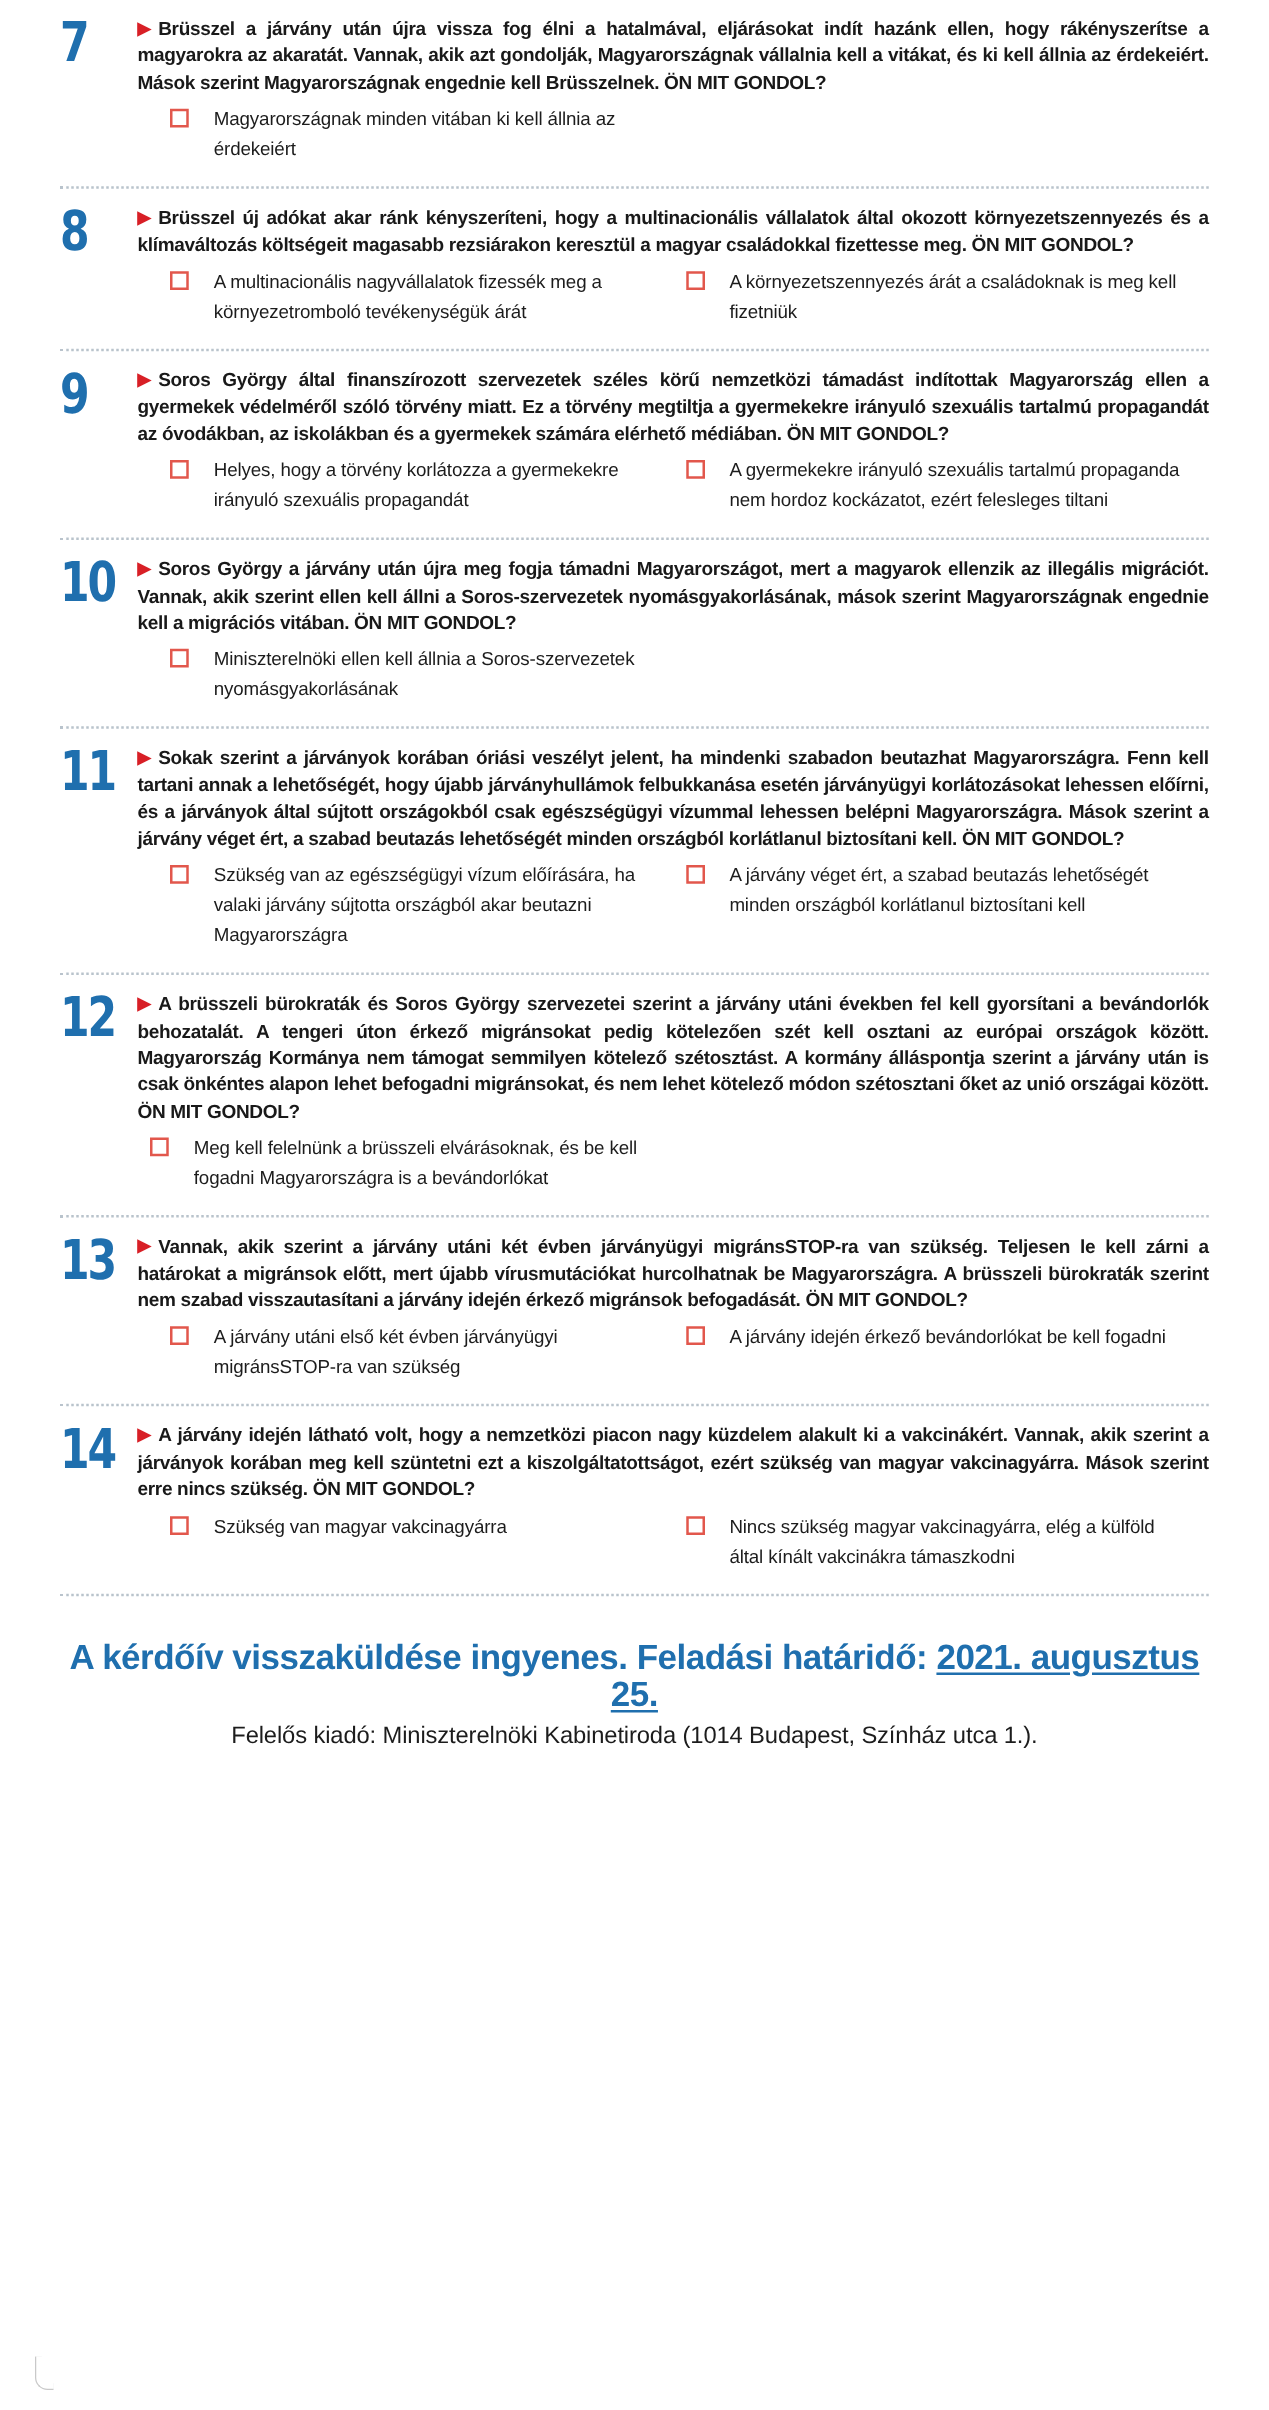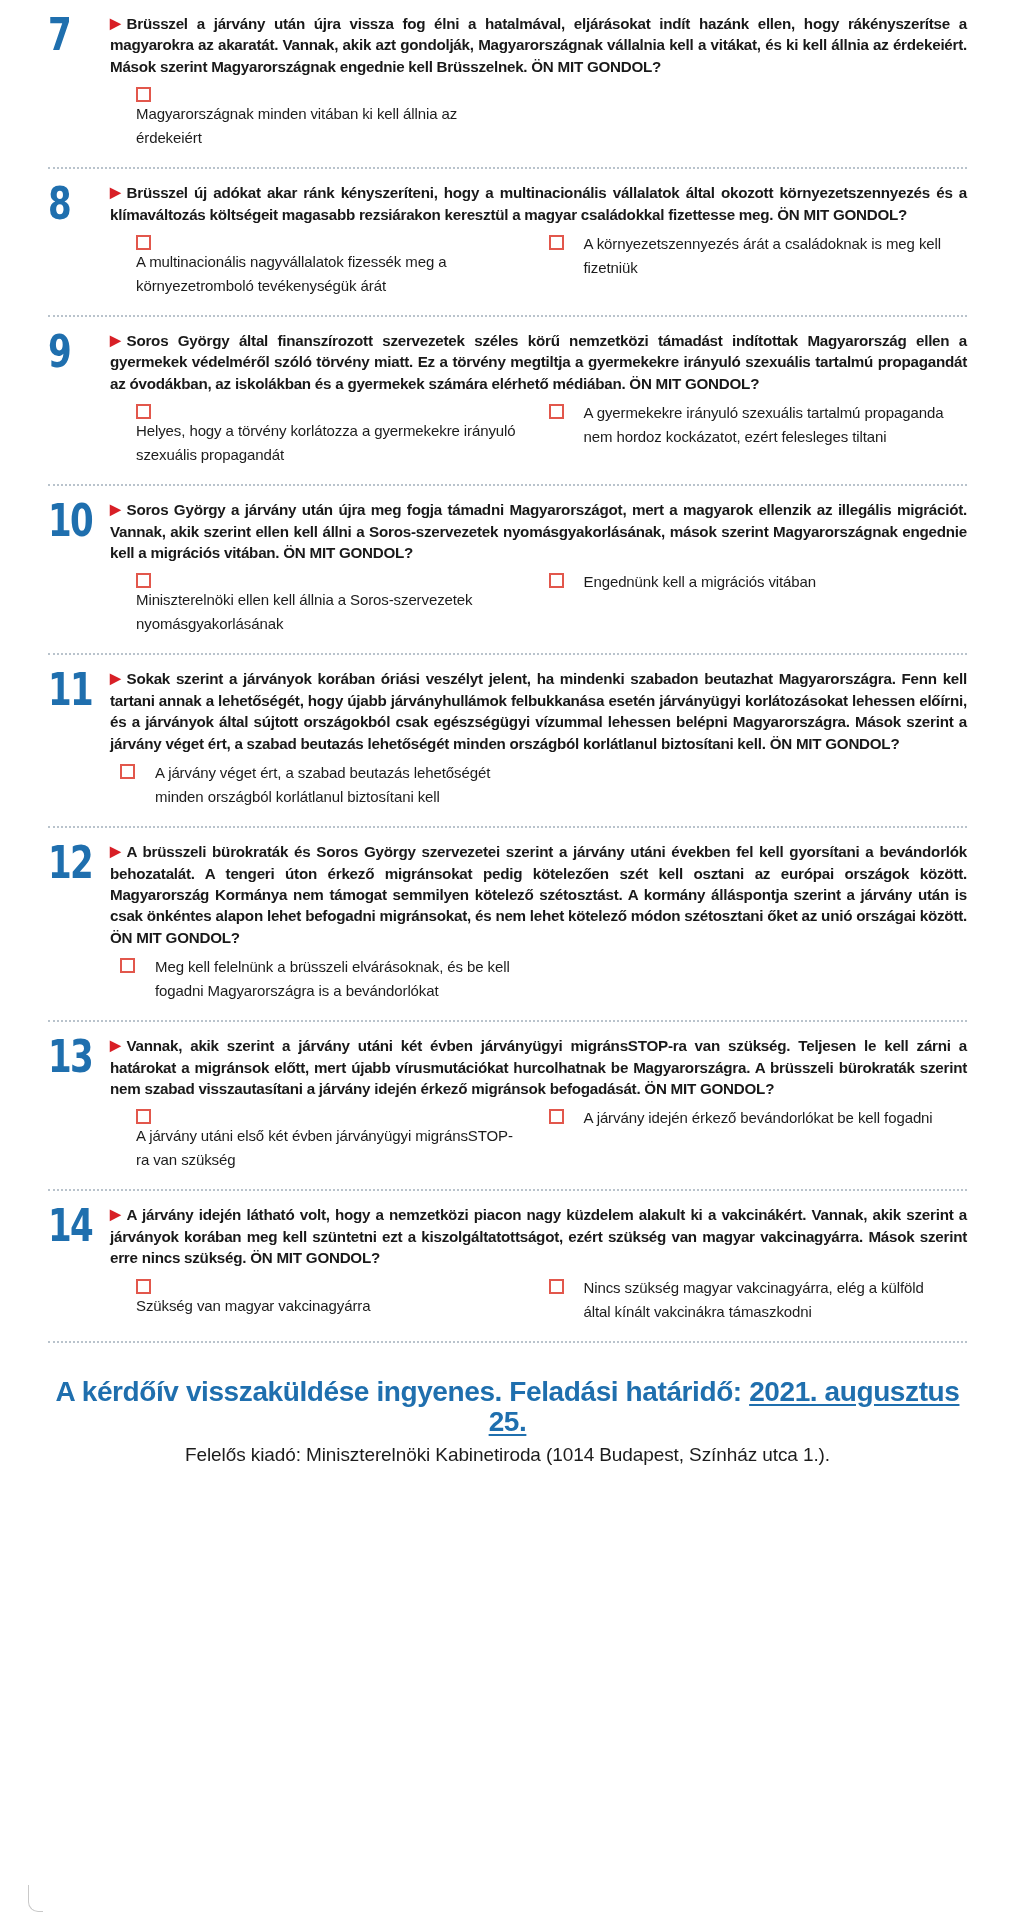--- a/index.html
+++ b/index.html
@@ -73,21 +73,21 @@
     gap: 0px;
     margin-top: 7px;
   }
   .answer {
     display: flex;
     align-items: flex-start;
     width: 50%;
     box-sizing: border-box;
     padding-right: 16px;
   }
-  .answer.col-left { padding-left: 26px; flex-direction: column; }
+  .answer.col-left { padding-left: 26px; }
   .answer.col-right { padding-left: 10px; }
   .checkbox {
     flex: 0 0 auto;
     width: 15px;
     height: 15px;
     border: 2.4px solid #e2574c;
     background: #ffffff;
     margin-top: 3px;
     margin-right: 20px;
     box-sizing: border-box;
@@ -199,33 +199,33 @@
       <div class="sep"></div>
       <div class="q-block">
         <div class="q-num">10</div>
         <div class="q-body">
           <p class="q-text"><span class="arrow">▶</span><span>Soros György a járvány után újra meg fogja támadni Magyarországot, mert a magyarok ellenzik az illegális migrációt. Vannak, akik szerint ellen kell állni a Soros-szervezetek nyomásgyakorlásának, mások szerint Magyarországnak engednie kell a migrációs vitában. ÖN MIT GONDOL?</span></p>
           <div class="answers">
             <div class="answer col-left">
               <span class="checkbox"></span>
               <span class="answer-label">Miniszterelnöki ellen kell állnia a Soros-szervezetek nyomásgyakorlásának</span>
             </div>
-            <div class="answer col-right">
-              <span class="checkbox"></span>
-              <span class="answer-label">Engednünk kell a migrációs vitában</span>
-            </div>
           </div>
         </div>
       </div>
       <div class="sep"></div>
       <div class="q-block">
         <div class="q-num">11</div>
         <div class="q-body">
           <p class="q-text"><span class="arrow">▶</span><span>Sokak szerint a járványok korában óriási veszélyt jelent, ha mindenki szabadon beutazhat Magyarországra. Fenn kell tartani annak a lehetőségét, hogy újabb járványhullámok felbukkanása esetén  járványügyi korlátozásokat lehessen előírni, és a járványok által sújtott országokból csak egészségügyi vízummal lehessen belépni Magyarországra. Mások szerint a járvány véget ért, a szabad beutazás lehetőségét minden országból korlátlanul biztosítani kell. ÖN MIT GONDOL?</span></p>
           <div class="answers">
+            <div class="answer col-left">
+              <span class="checkbox"></span>
+              <span class="answer-label">Szükség van az egészségügyi vízum előírására, ha valaki járvány sújtotta országból akar beutazni Magyarországra</span>
+            </div>
             <div class="answer col-right">
               <span class="checkbox"></span>
               <span class="answer-label">A járvány véget ért, a szabad beutazás lehetőségét minden országból korlátlanul biztosítani kell</span>
             </div>
           </div>
         </div>
       </div>
       <div class="sep"></div>
       <div class="q-block">
         <div class="q-num">12</div>

